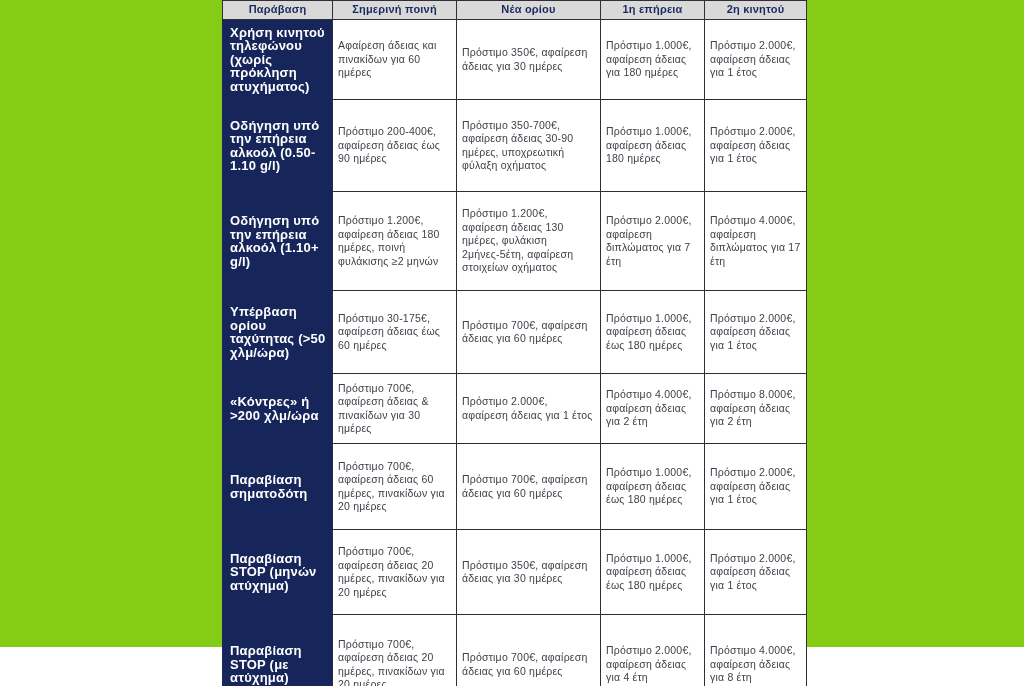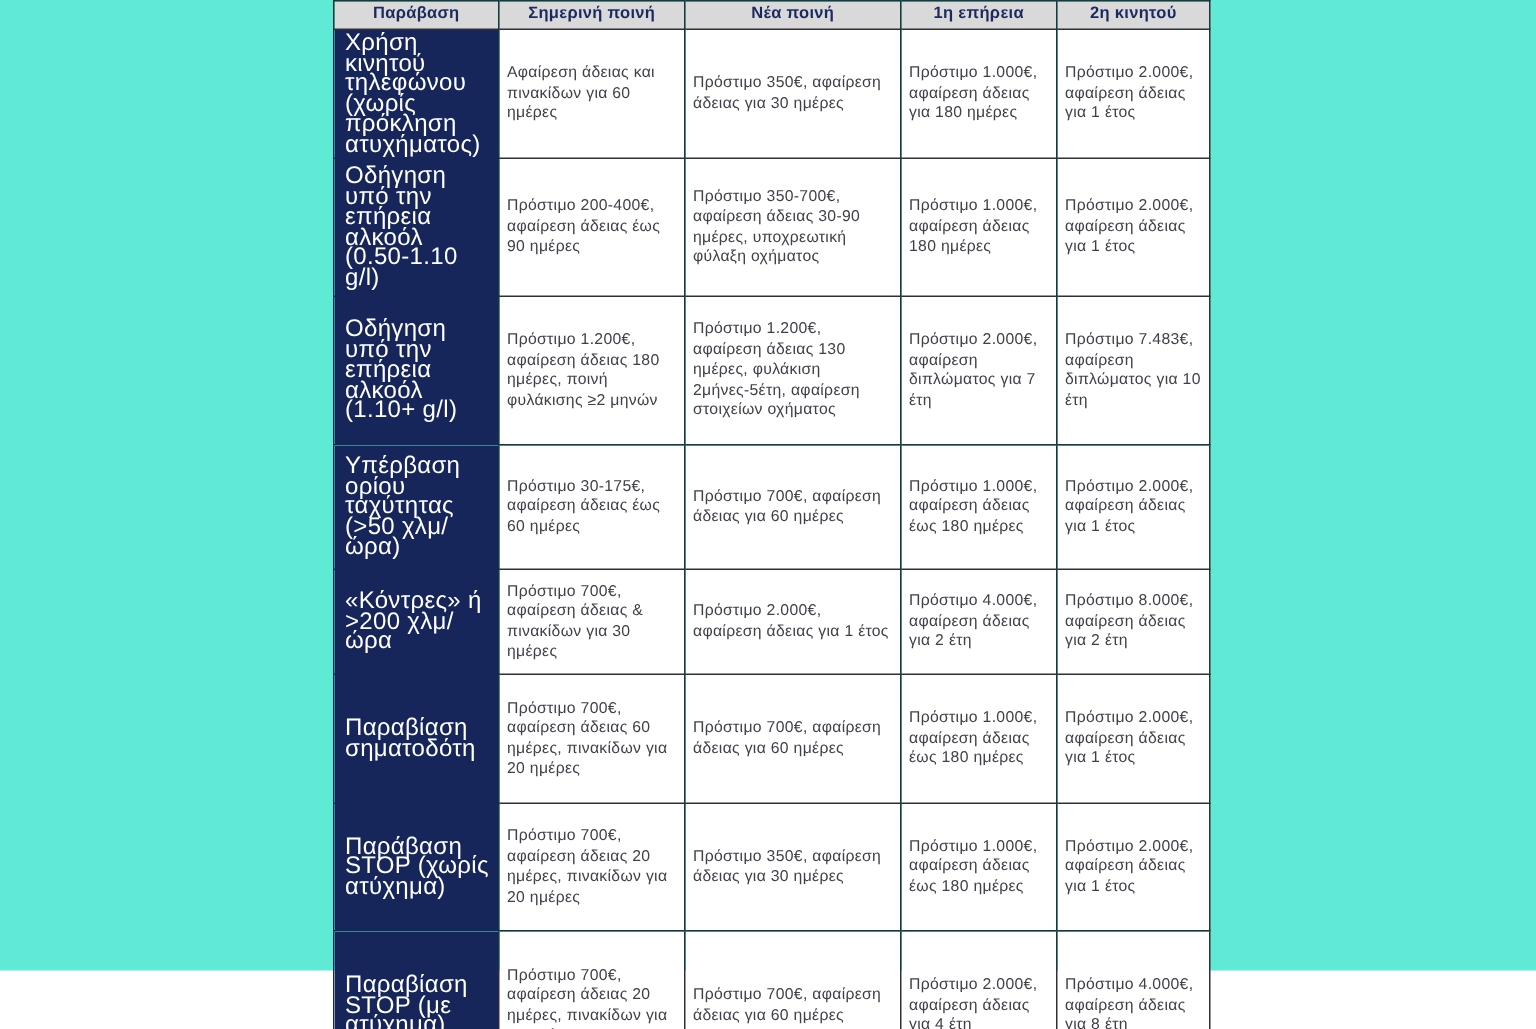--- a/index.html
+++ b/index.html
@@ -8,21 +8,21 @@
     width: 1024px;
     height: 686px;
     overflow: hidden;
     background: #ffffff;
     font-family: "Liberation Sans", "DejaVu Sans", sans-serif;
   }
   .canvas {
     position: relative;
     width: 1024px;
     height: 647px;
-    background: #5eead4;
+    background: #84cc16;
   }
   table.penalties {
     position: absolute;
     left: 222px;
     top: 0;
     width: 584px;
     border-collapse: collapse;
     table-layout: fixed;
     font-size: 10.5px;
     letter-spacing: 0.02em;
@@ -40,22 +40,22 @@
     color: #1b2a5e;
     font-weight: bold;
     font-size: 11px;
     text-align: center;
     height: 14px;
     padding: 1px 3px;
   }
   tbody th.rowhead {
     background: #16265a;
     color: #ffffff;
-    font-weight: 400;
-    font-size: 16px;
+    font-weight: 700;
+    font-size: 13px;
     text-align: left;
     padding-left: 7px;
     padding-right: 6px;
     border-top-color: #16265a;
     border-bottom-color: #16265a;
     border-left-color: #16265a;
   }
   tbody td {
     background: #ffffff;
     text-align: left;
@@ -84,21 +84,21 @@
       <col class="c1">
         <col class="c2">
         <col class="c3">
         <col class="c4">
         <col class="c5">
     </colgroup>
     <thead>
       <tr>
         <th>Παράβαση</th>
         <th>Σημερινή ποινή</th>
-        <th>Νέα ποινή</th>
+        <th>Νέα ορίου</th>
         <th>1η επήρεια</th>
         <th>2η κινητού</th>
       </tr>
     </thead>
     <tbody>
         <tr>
           <th class="rowhead">Χρήση κινητού τηλεφώνου (χωρίς πρόκληση ατυχήματος)</th>
           <td>Αφαίρεση άδειας και πινακίδων για 60 ημέρες</td>
           <td>Πρόστιμο 350€, αφαίρεση άδειας για 30 ημέρες</td>
           <td>Πρόστιμο 1.000€, αφαίρεση άδειας για 180 ημέρες</td>
@@ -109,21 +109,21 @@
           <td>Πρόστιμο 200-400€, αφαίρεση άδειας έως 90 ημέρες</td>
           <td>Πρόστιμο 350-700€, αφαίρεση άδειας 30-90 ημέρες, υποχρεωτική φύλαξη οχήματος</td>
           <td>Πρόστιμο 1.000€, αφαίρεση άδειας 180 ημέρες</td>
           <td>Πρόστιμο 2.000€, αφαίρεση άδειας για 1 έτος</td>
         </tr>
         <tr>
           <th class="rowhead">Οδήγηση υπό την επήρεια αλκοόλ (1.10+ g/l)</th>
           <td>Πρόστιμο 1.200€, αφαίρεση άδειας 180 ημέρες, ποινή φυλάκισης ≥2 μηνών</td>
           <td>Πρόστιμο 1.200€, αφαίρεση άδειας 130 ημέρες, φυλάκιση 2μήνες-5έτη, αφαίρεση στοιχείων οχήματος</td>
           <td>Πρόστιμο 2.000€, αφαίρεση διπλώματος για 7 έτη</td>
-          <td>Πρόστιμο 7.483€, αφαίρεση διπλώματος για 10 έτη</td>
+          <td>Πρόστιμο 4.000€, αφαίρεση διπλώματος για 17 έτη</td>
         </tr>
         <tr>
           <th class="rowhead">Υπέρβαση ορίου ταχύτητας (&gt;50 χλμ/ώρα)</th>
           <td>Πρόστιμο 30-175€, αφαίρεση άδειας έως 60 ημέρες</td>
           <td>Πρόστιμο 700€, αφαίρεση άδειας για 60 ημέρες</td>
           <td>Πρόστιμο 1.000€, αφαίρεση άδειας έως 180 ημέρες</td>
           <td>Πρόστιμο 2.000€, αφαίρεση άδειας για 1 έτος</td>
         </tr>
         <tr>
           <th class="rowhead">«Κόντρες» ή &gt;200 χλμ/ώρα</th>
@@ -133,21 +133,21 @@
           <td>Πρόστιμο 8.000€, αφαίρεση άδειας για 2 έτη</td>
         </tr>
         <tr>
           <th class="rowhead">Παραβίαση σηματοδότη</th>
           <td>Πρόστιμο 700€, αφαίρεση άδειας 60 ημέρες, πινακίδων για 20 ημέρες</td>
           <td>Πρόστιμο 700€, αφαίρεση άδειας για 60 ημέρες</td>
           <td>Πρόστιμο 1.000€, αφαίρεση άδειας έως 180 ημέρες</td>
           <td>Πρόστιμο 2.000€, αφαίρεση άδειας για 1 έτος</td>
         </tr>
         <tr>
-          <th class="rowhead">Παράβαση STOP (χωρίς ατύχημα)</th>
+          <th class="rowhead">Παραβίαση STOP (μηνών ατύχημα)</th>
           <td>Πρόστιμο 700€, αφαίρεση άδειας 20 ημέρες, πινακίδων για 20 ημέρες</td>
           <td>Πρόστιμο 350€, αφαίρεση άδειας για 30 ημέρες</td>
           <td>Πρόστιμο 1.000€, αφαίρεση άδειας έως 180 ημέρες</td>
           <td>Πρόστιμο 2.000€, αφαίρεση άδειας για 1 έτος</td>
         </tr>
         <tr>
           <th class="rowhead">Παραβίαση STOP (με ατύχημα)</th>
           <td>Πρόστιμο 700€, αφαίρεση άδειας 20 ημέρες, πινακίδων για 20 ημέρες</td>
           <td>Πρόστιμο 700€, αφαίρεση άδειας για 60 ημέρες</td>
           <td>Πρόστιμο 2.000€, αφαίρεση άδειας για 4 έτη</td>

